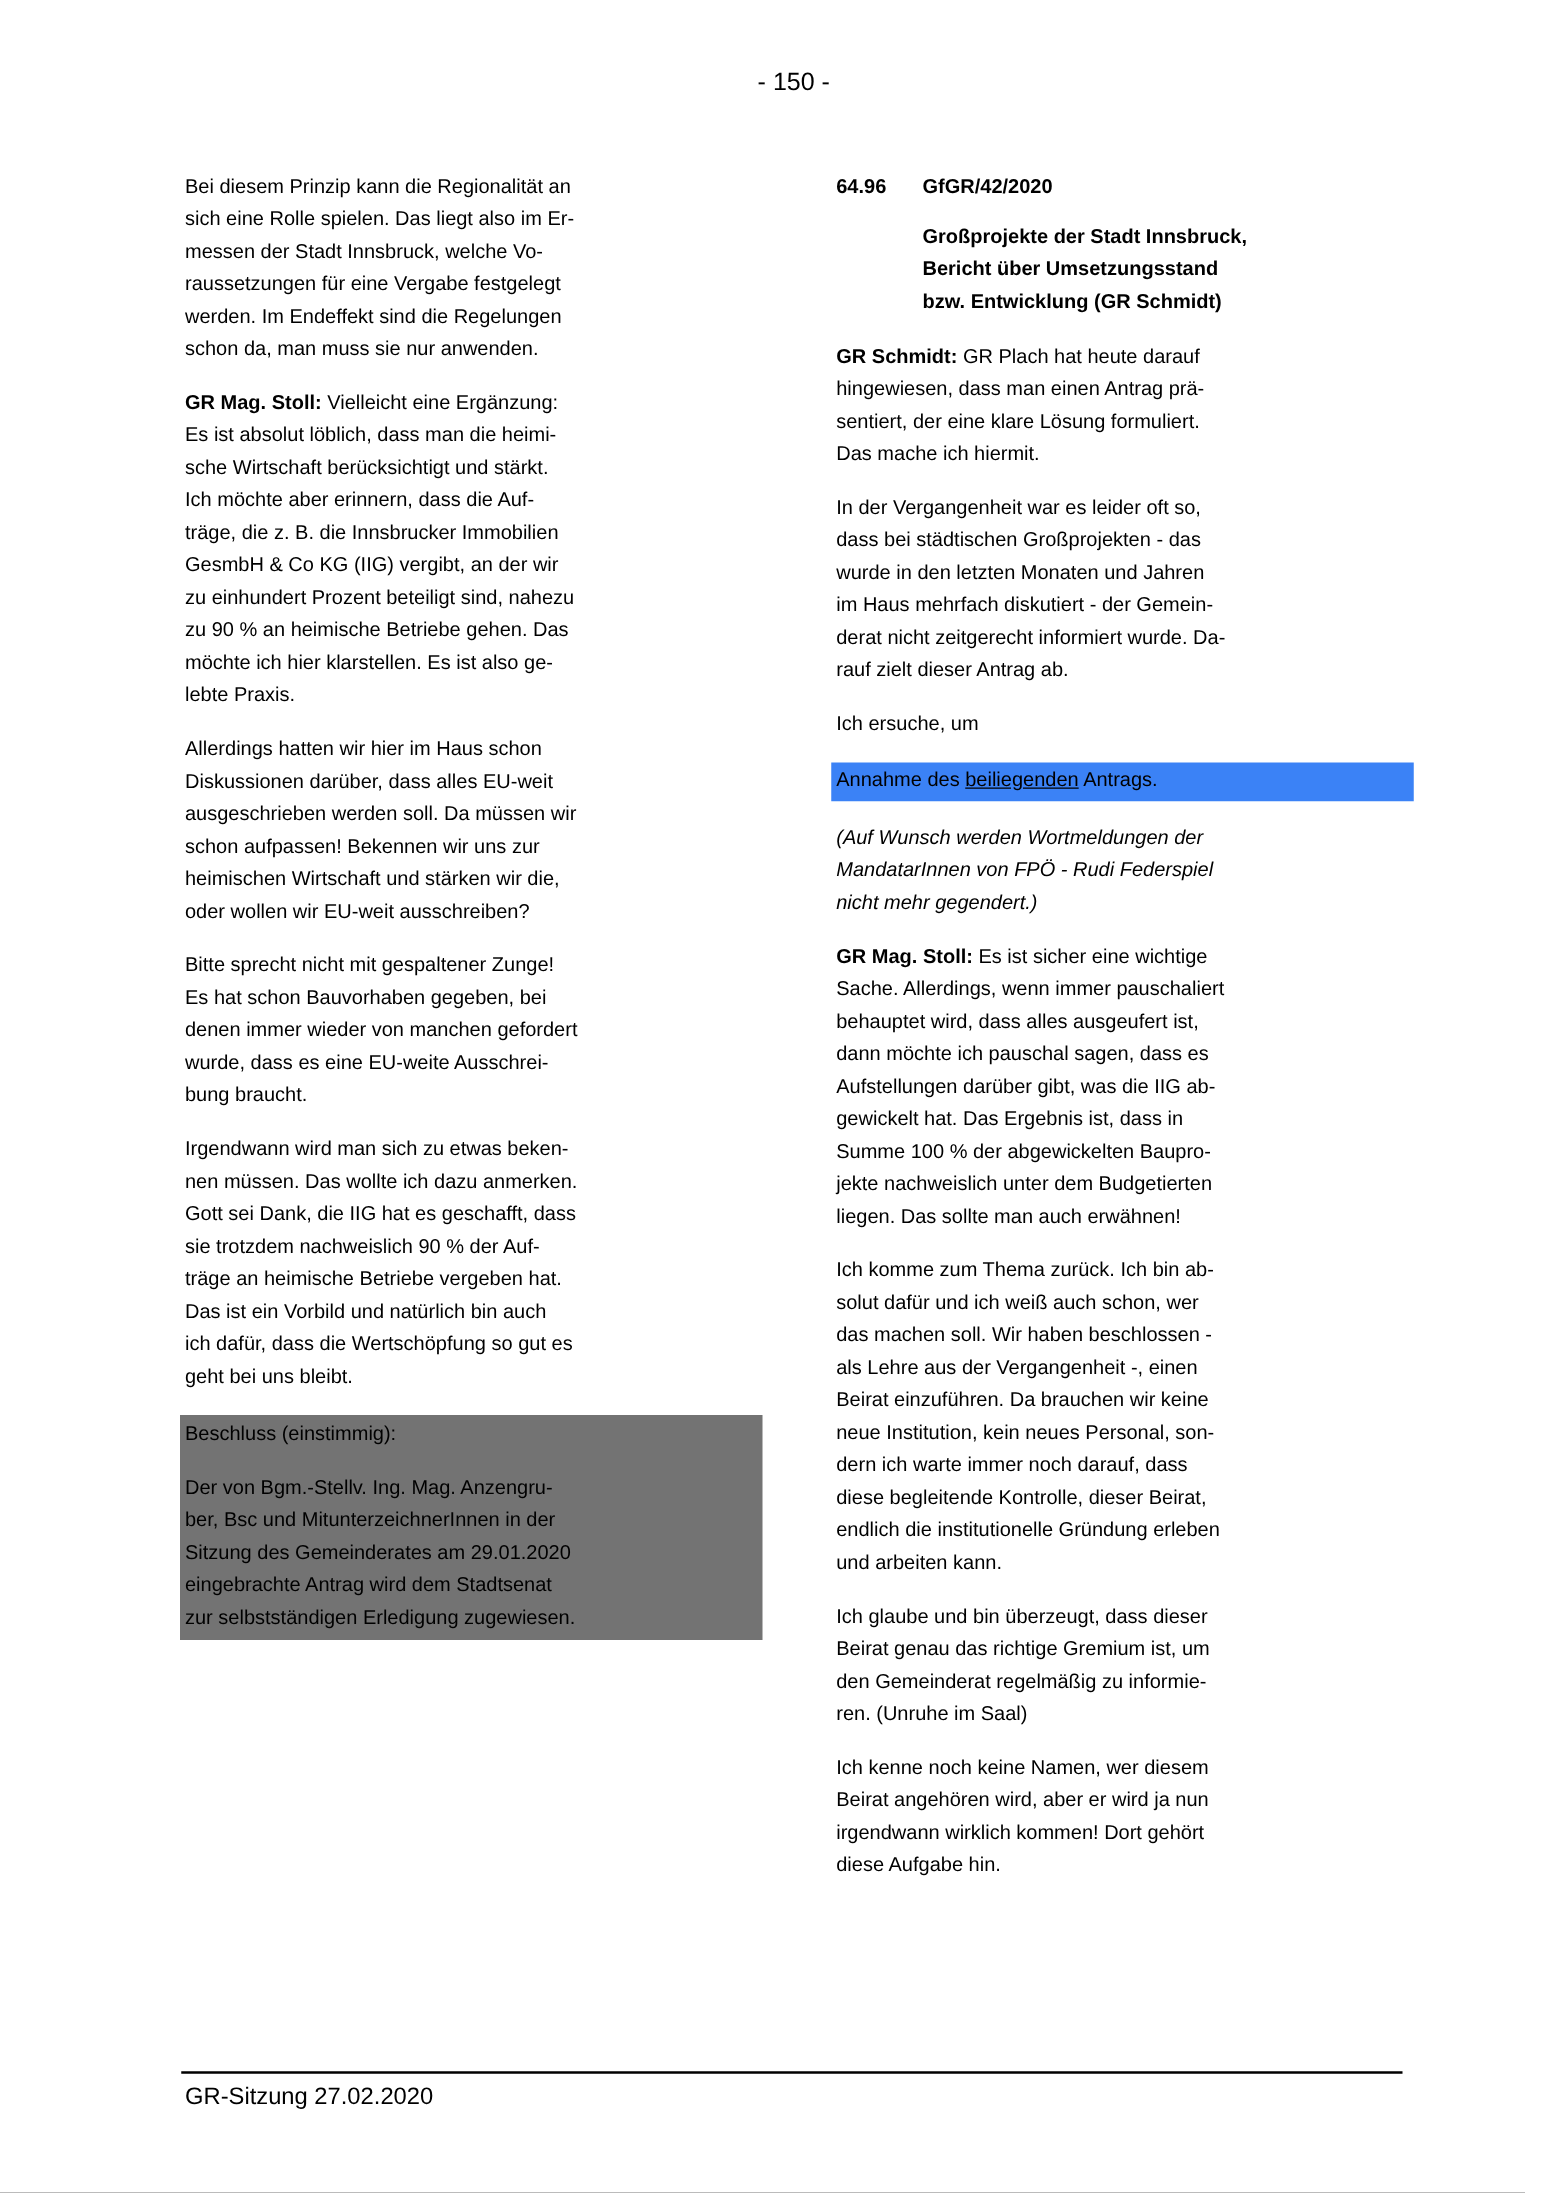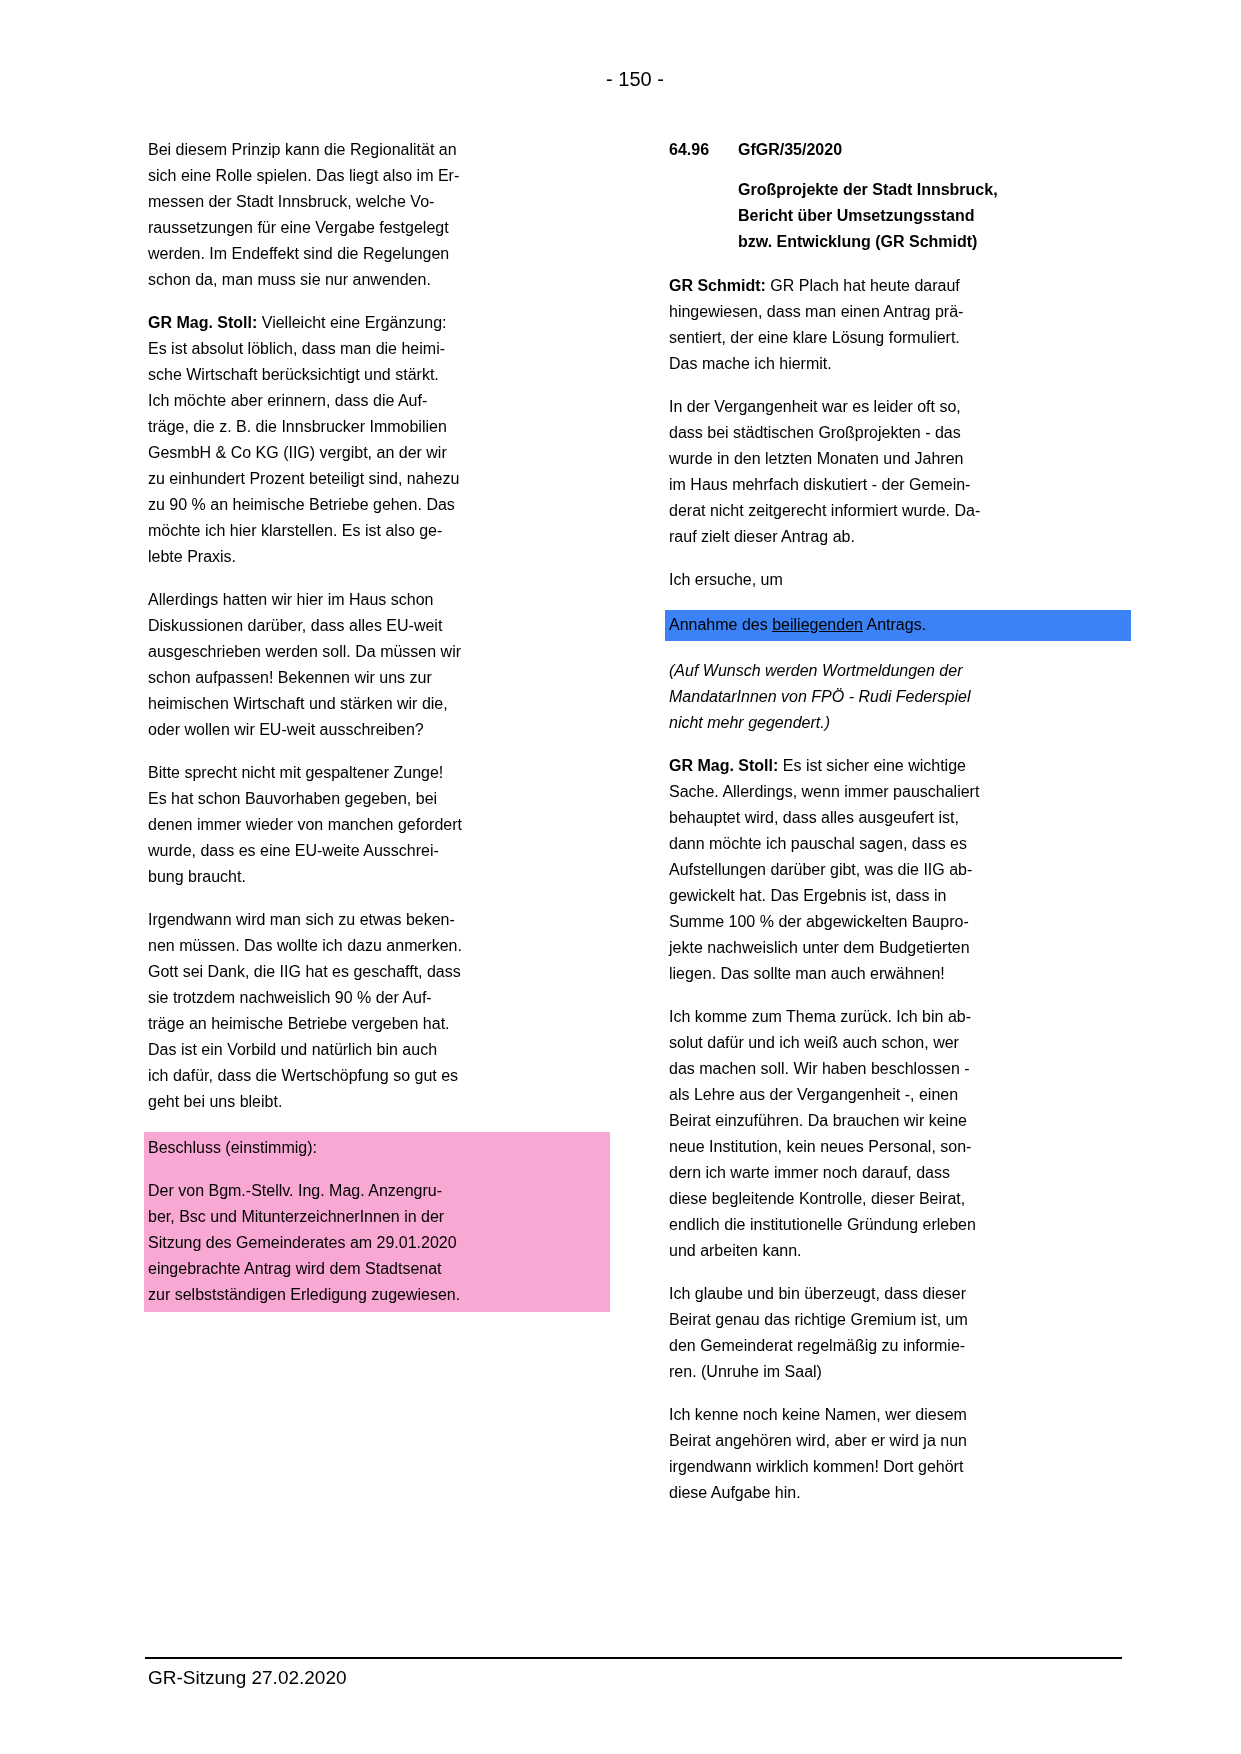--- a/index.html
+++ b/index.html
@@ -6,42 +6,42 @@
   .page{
     position:relative;
     width:1241px;height:1754px;
     margin:0 auto;
     background:#ffffff;
     font-family:"Liberation Sans","DejaVu Sans",sans-serif;
     color:#000000;
     overflow:hidden;
   }
   .page-number{
-    position:absolute;top:66px;left:148px;width:974px;
+    position:absolute;top:53px;left:148px;width:974px;
     text-align:center;font-size:20px;line-height:26px;
     white-space:pre-line;
   }
   .col{
     position:absolute;top:137px;width:462px;
     font-size:16px;line-height:26px;
   }
   .col-left{left:148px;}
   .col-right{left:669px;}
   .para{
     margin:0 0 17px 0;
     white-space:pre-line;
   }
   .speaker{font-weight:bold;text-align:right;}
   .agenda-head{display:flex;font-weight:bold;margin:0 0 14px 0;}
   .agenda-num{width:69px;flex:0 0 69px;}
   .agenda-title{
     font-weight:bold;margin:0 0 18px 69px;white-space:pre-line;
   }
   .highlight-block{
-    background:#f9a8d4;
+    background:#737373;
     margin-left:-4px;
     padding:3px 0 4px 4px;
   }
   .highlight-block .para:last-child{margin-bottom:0;}
   .motion{
     background:#3b82f6;
     margin-left:-4px;
     padding:2px 0 3px 4px;
   }
   .motion-wrap{margin:0 0 17px 0;}
@@ -106,21 +106,21 @@
 ber, Bsc und MitunterzeichnerInnen in der
 Sitzung des Gemeinderates am 29.01.2020
 eingebrachte Antrag wird dem Stadtsenat
 zur selbstständigen Erledigung zugewiesen.</p>
     </div>
   </div>
 
   <div class="col col-right">
     <div class="agenda-head">
       <span class="agenda-num">64.96</span>
-      <span>GfGR/35/2020</span>
+      <span>GfGR/42/2020</span>
     </div>
     <div class="agenda-title">Großprojekte der Stadt Innsbruck,
 Bericht über Umsetzungsstand
 bzw. Entwicklung (GR Schmidt)</div>
 
     <p class="para"><b class="speaker">GR Schmidt:</b><span> GR Plach hat heute darauf
 hingewiesen, dass man einen Antrag prä-
 sentiert, der eine klare Lösung formuliert.
 Das mache ich hiermit.</span></p>
     <p class="para">In der Vergangenheit war es leider oft so,

